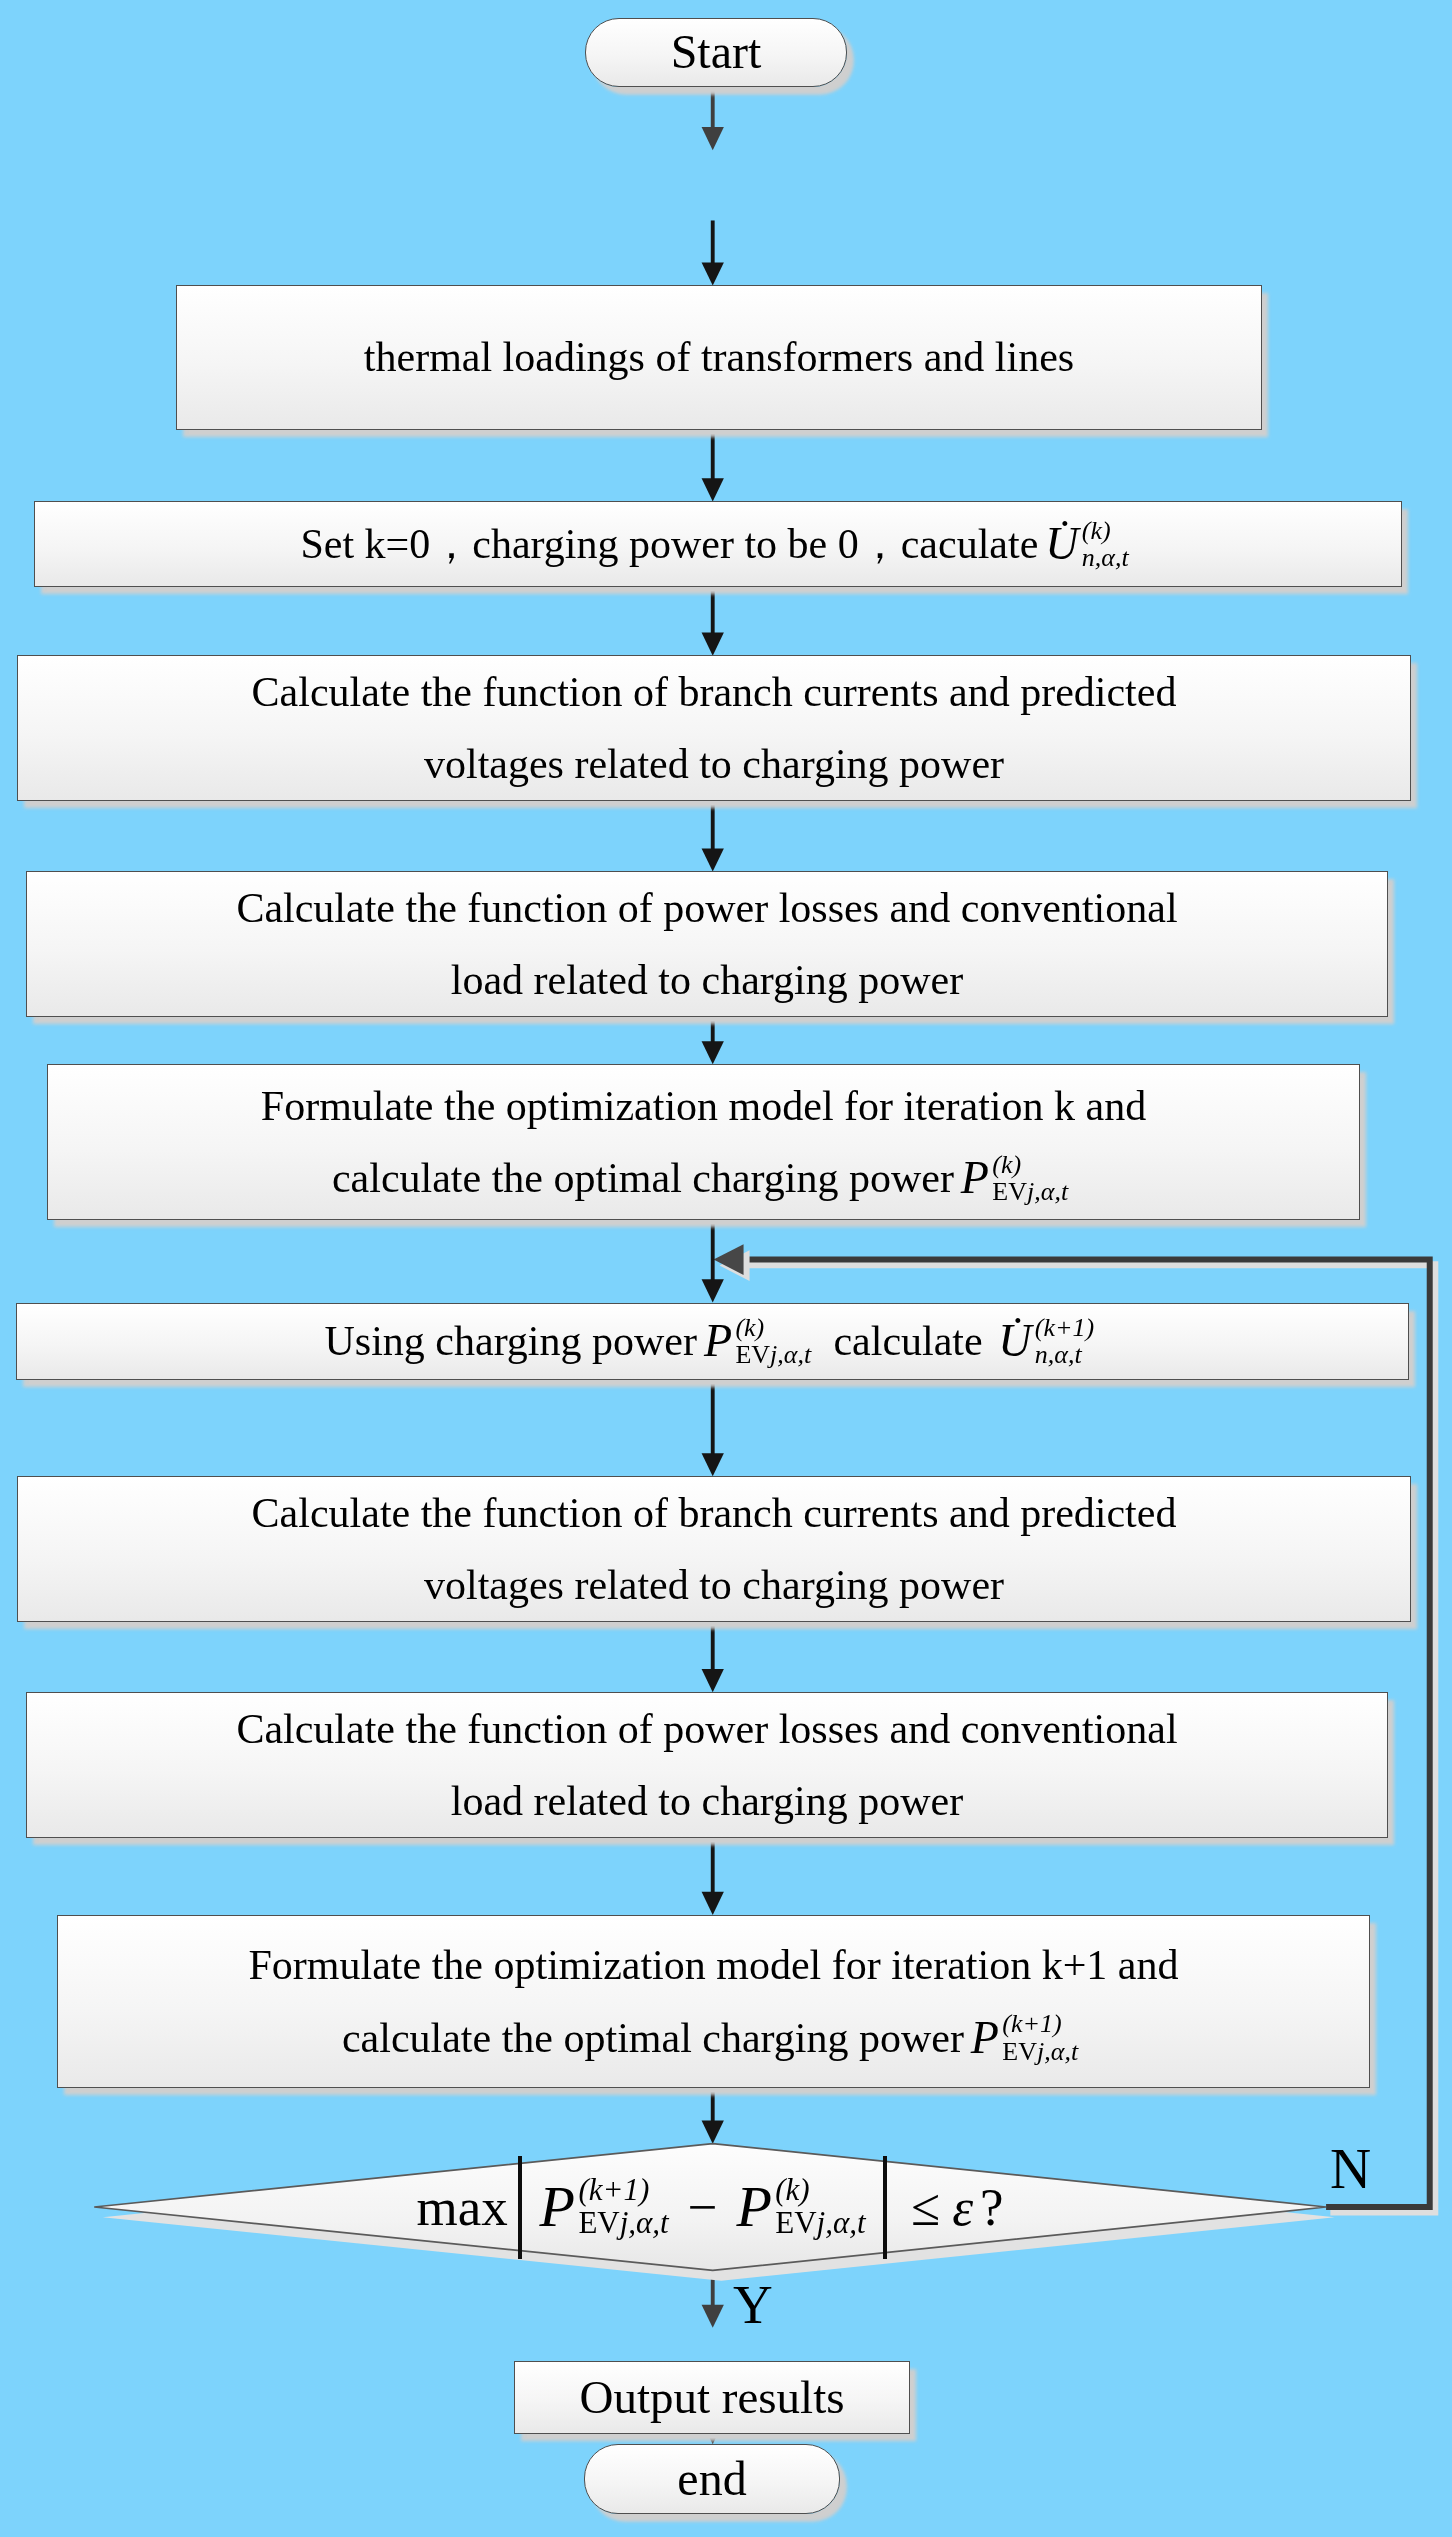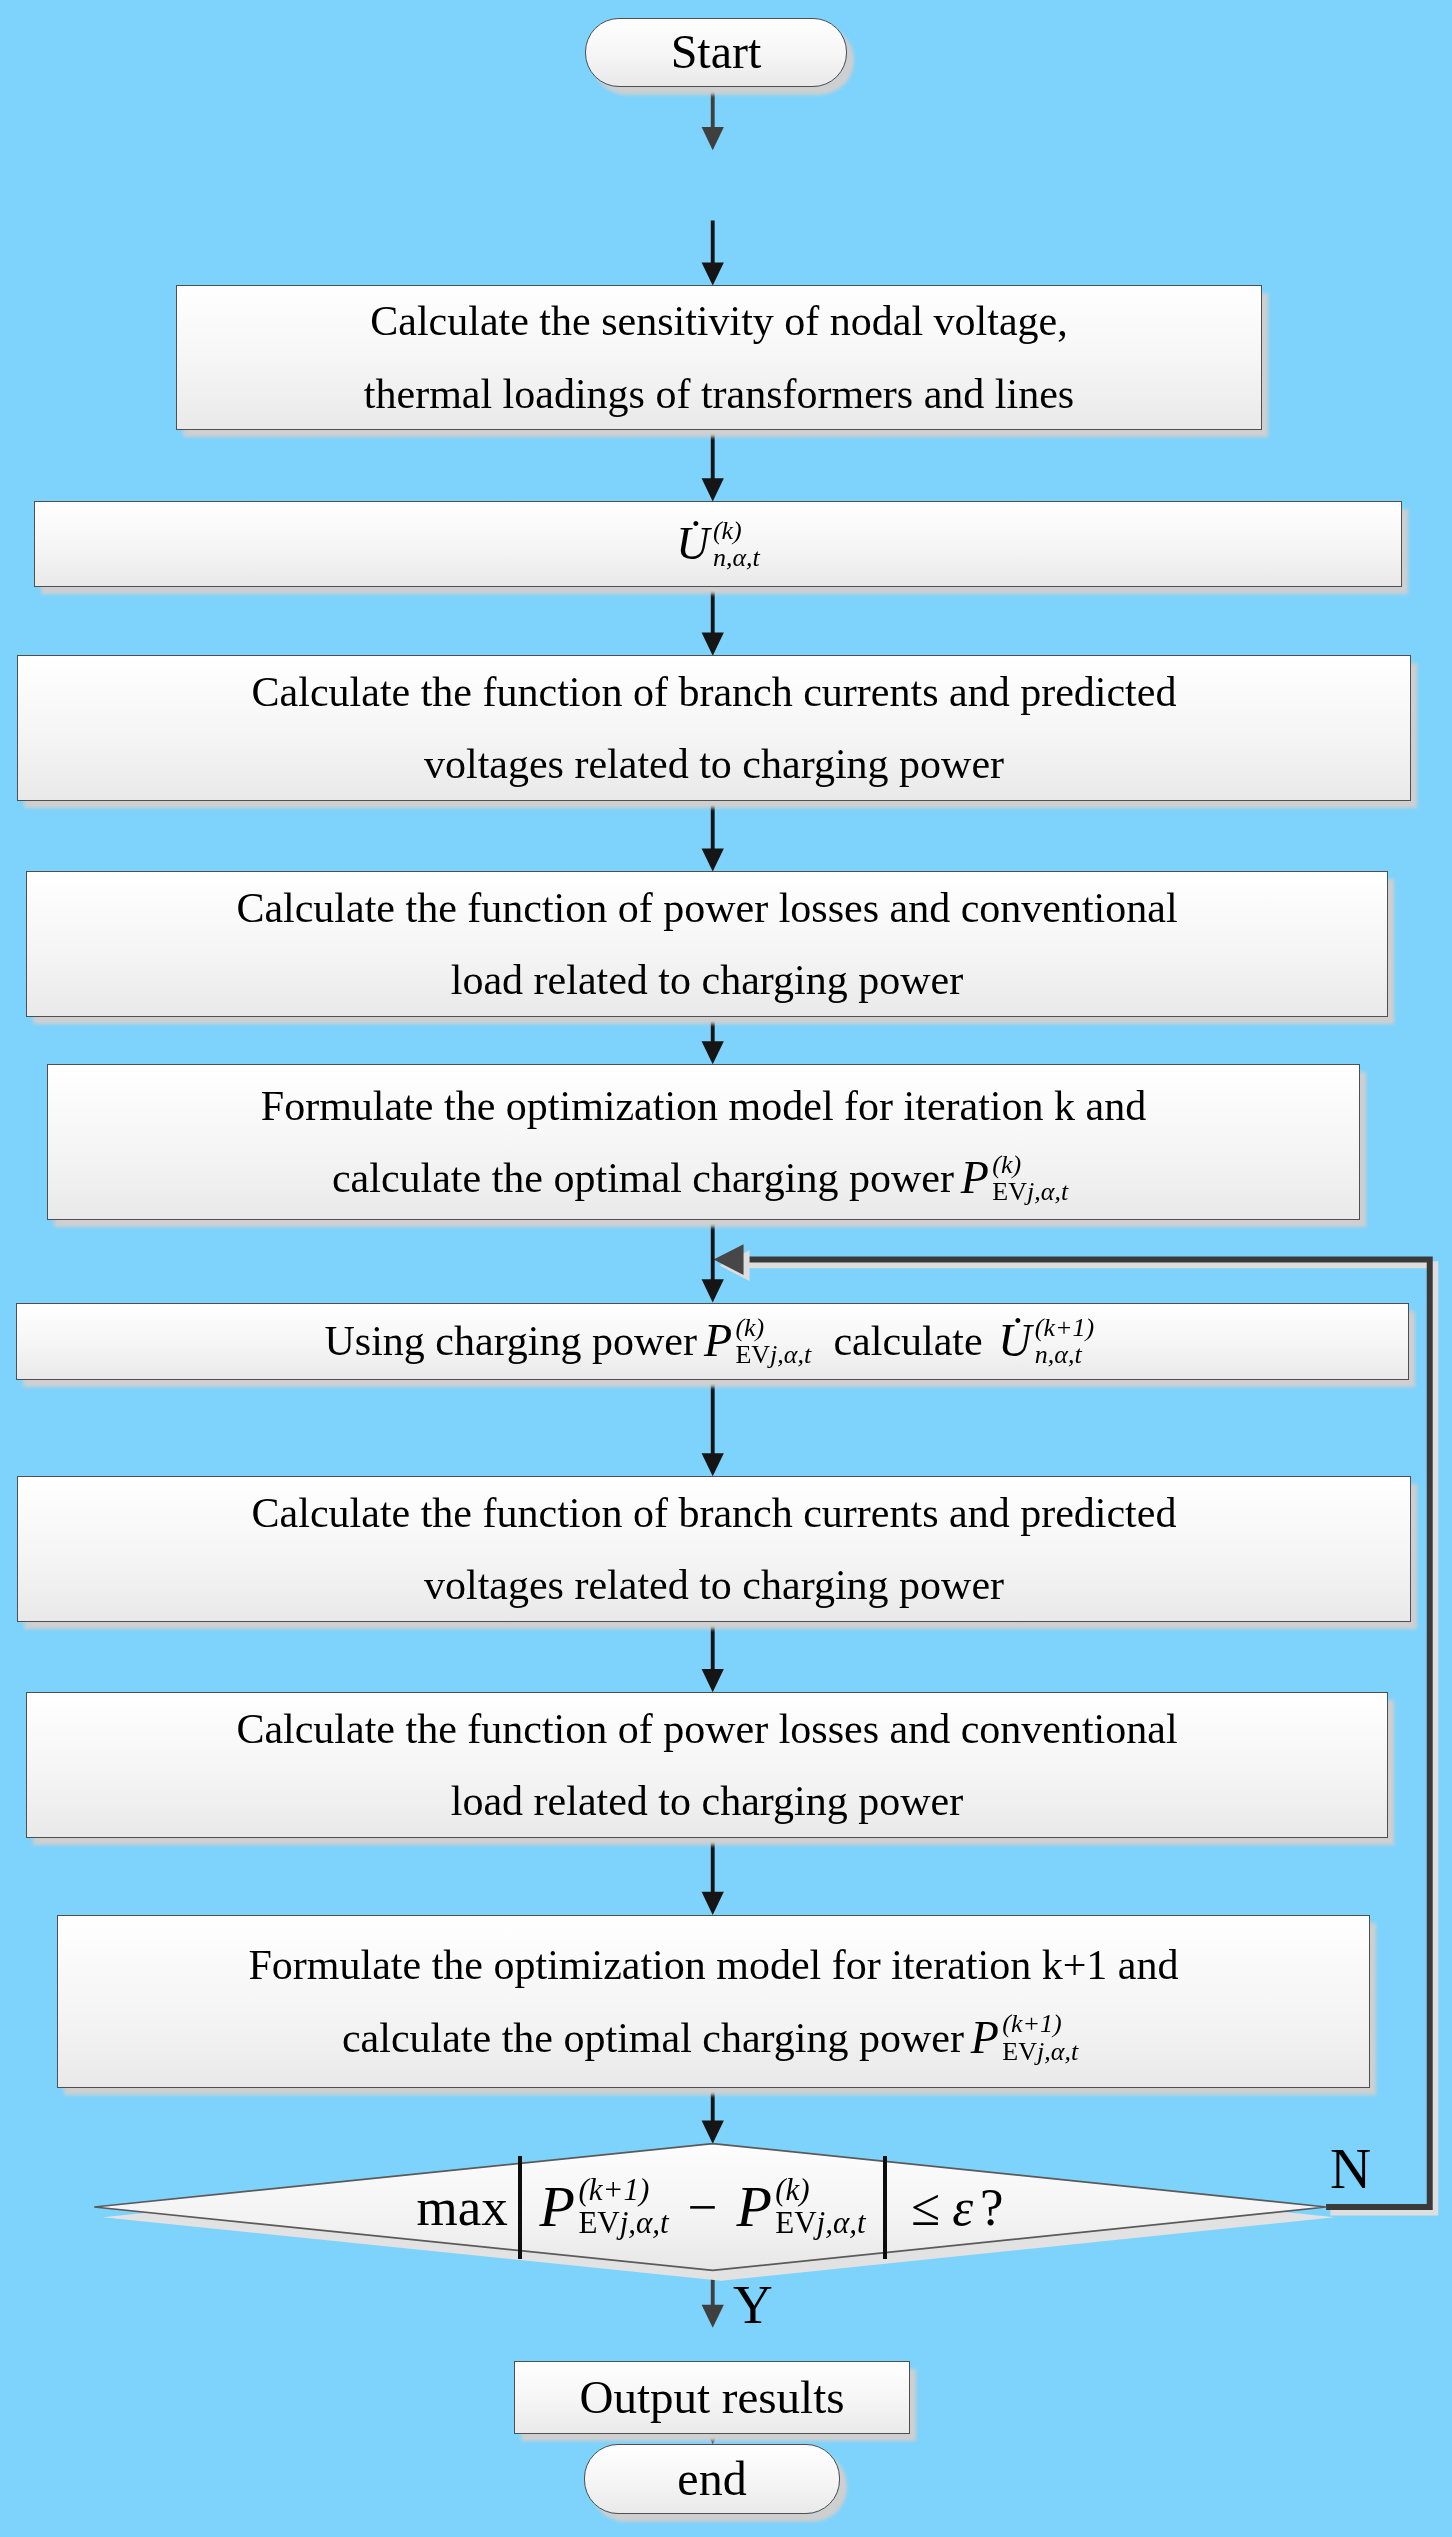--- a/index.html
+++ b/index.html
@@ -111,26 +111,26 @@
     <polygon points="842,2514 1558,2588 842,2662 120,2588" fill="#e2e2e2"></polygon>
     <polygon points="832,2502 1548,2576 832,2650 110,2576" fill="url(#gdia)" stroke="#5a5a5a" stroke-width="2"></polygon>
   </svg>
 
   <div class="node capsule" style="left:585px;top:18px;width:260px;height:67px;">
     <span>Start</span>
   </div>
 
 
   <div class="node" style="left:176px;top:285px;width:1084px;height:143px;">
-    <span>Calculate the sensitivity of nodal voltage,</span>
     <span>thermal loadings of transformers and lines</span>
   </div>
 
   <div class="node" style="left:34px;top:501px;width:1366px;height:84px;">
     <span class="row">
+      <span>Set k=0，charging power to be 0，caculate</span>
       <span class="frm">
         <span class="fsym">U̇</span>
         <span class="fstk">
           <span class="fsup">(k)</span>
           <span class="fsubrow"><span class="it">n,α,t</span></span>
         </span>
       </span>
     </span>
   </div>
 

